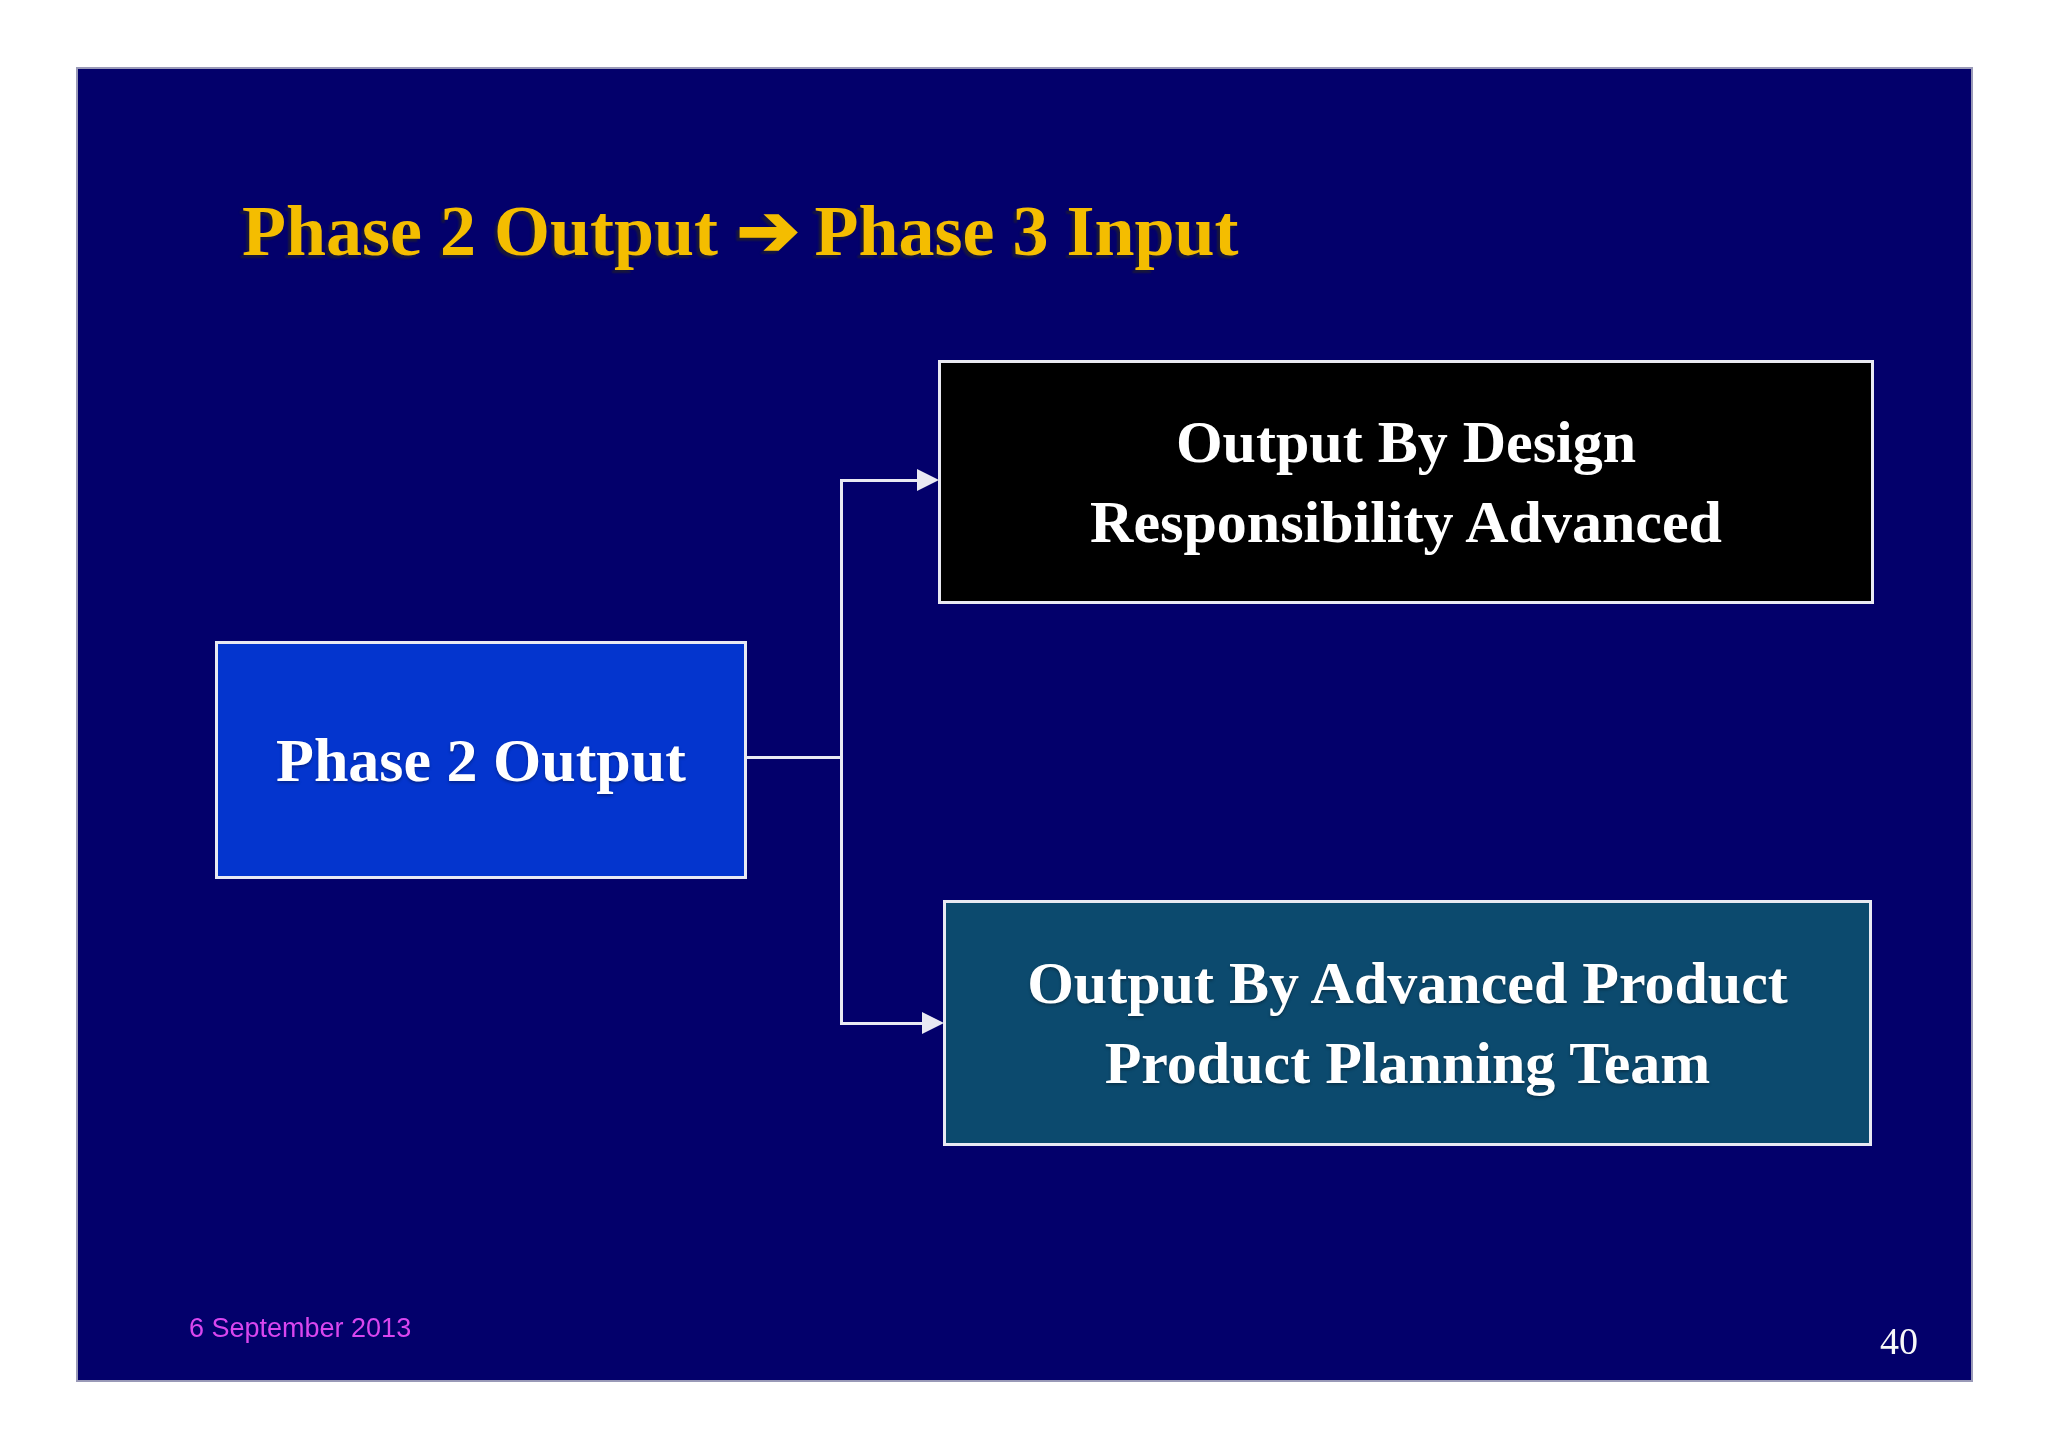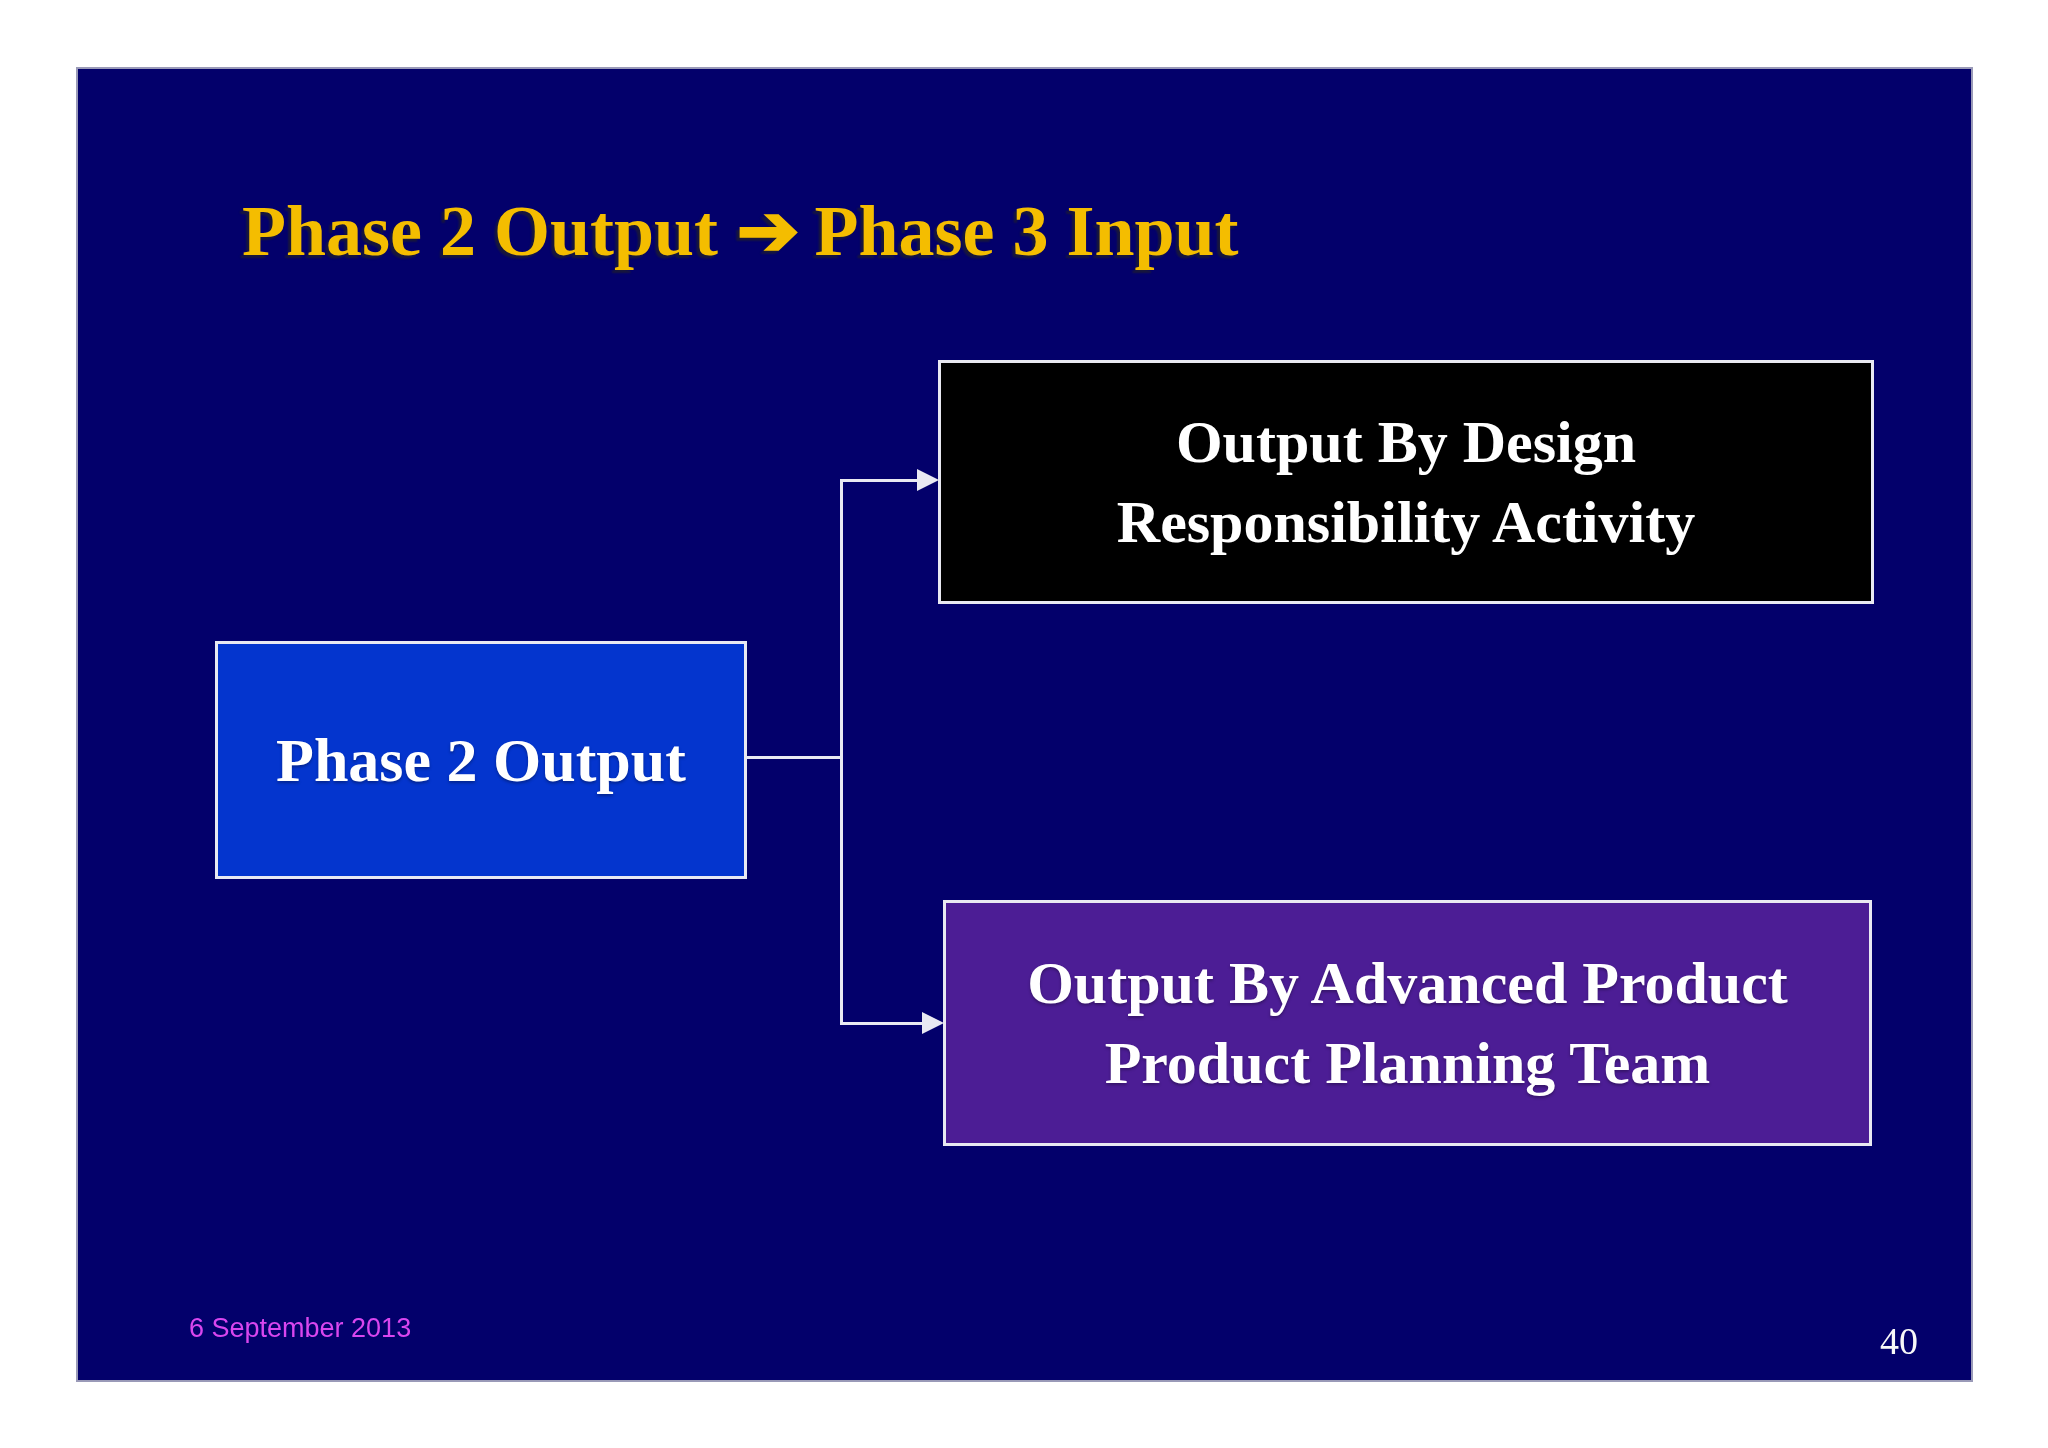--- a/index.html
+++ b/index.html
@@ -67,21 +67,21 @@
     height: 244px;
     background: #000000;
     font-size: 60px;
     line-height: 80px;
   }
   .node-bottom {
     left: 865px;
     top: 831px;
     width: 929px;
     height: 246px;
-    background: #4c1d95;
+    background: #0c4a6e;
     font-size: 60px;
     line-height: 80px;
     text-align: right;
   }
   .conn {
     position: absolute;
     background: #E9E9F2;
   }
   .conn-h-source { left: 669px; top: 687px; width: 95px; height: 3px; }
   .conn-v-trunk  { left: 762px; top: 410px; width: 3px;  height: 546px; }
@@ -129,21 +129,21 @@
   <div class="conn conn-h-bottom"></div>
   <div class="arrowhead arrowhead-top"></div>
   <div class="arrowhead arrowhead-bottom"></div>
 
   <div class="node node-source">
     <span>Phase 2 Output</span>
   </div>
 
   <div class="node node-top">
     <span>Output By Design</span>
-    <span>Responsibility Activity</span>
+    <span>Responsibility Advanced</span>
   </div>
 
   <div class="node node-bottom">
     <span>Output By Advanced Product</span>
     <span>Product Planning Team</span>
   </div>
 
   <div class="footer-date">6 September 2013</div>
   <div class="page-number">40</div>
 

